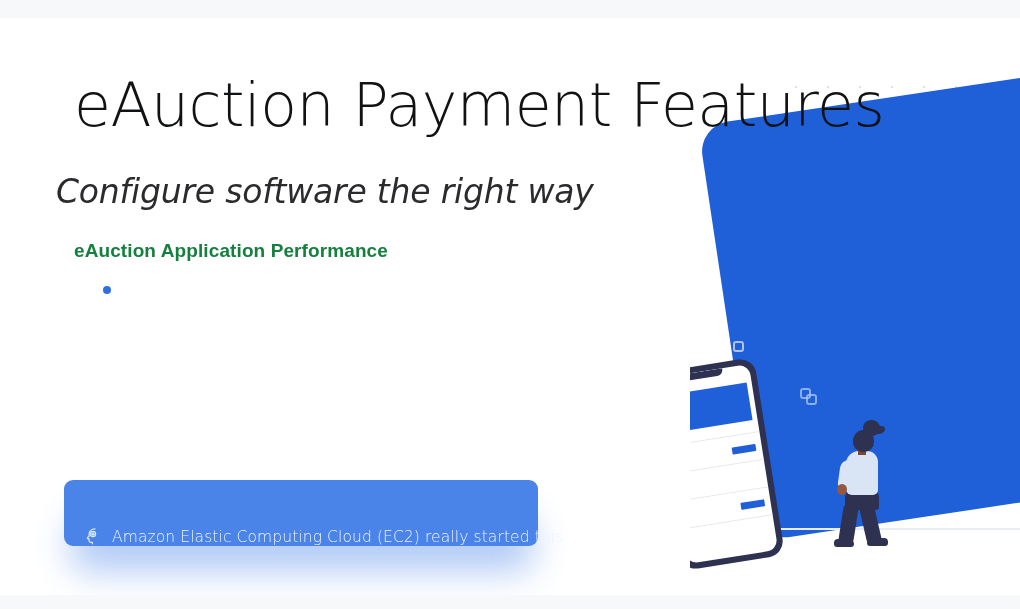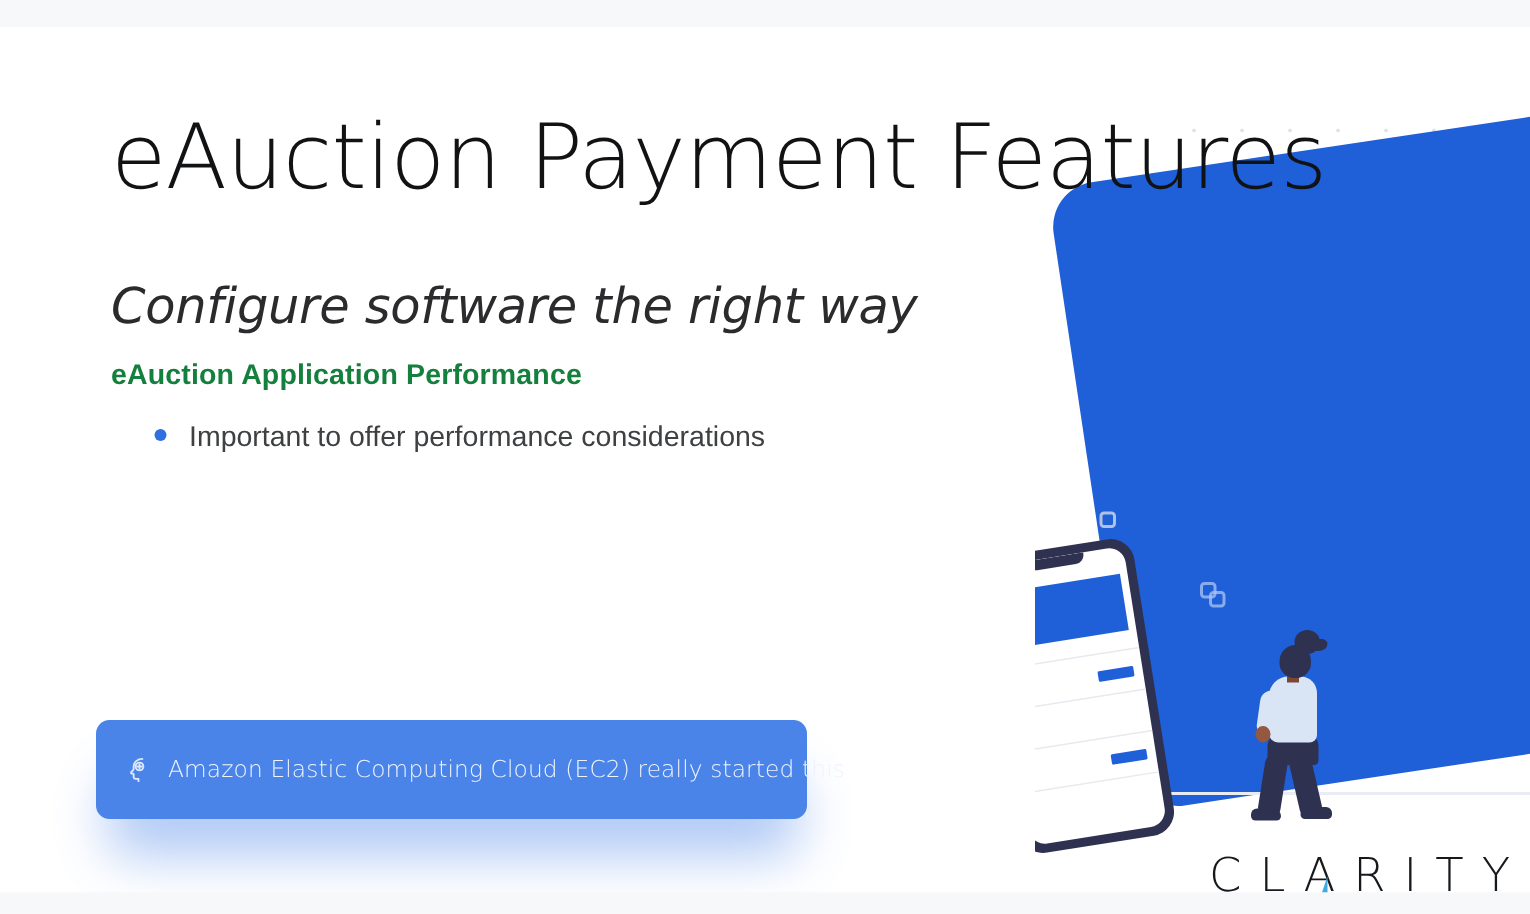--- a/index.html
+++ b/index.html
@@ -164,24 +164,24 @@
   .dup.d2 .a, .dup.d2 .b { border-color: rgba(205,216,235,.9); }
 
   
   .title {
     position: absolute; left: 74px; top: 56px;
     font-family: "DejaVu Sans", sans-serif;
     font-size: 60px; font-weight: 300; letter-spacing: -0.5px;
     color: #111214; line-height: 1.05; white-space: nowrap;
   }
   .subtitle {
-    position: absolute; left: 74px; top: 154px;
+    position: absolute; left: 56px; top: 154px;
     font-family: "DejaVu Sans", sans-serif;
     font-size: 33px; font-weight: 300; font-style: italic;
-    color: #2b2b2e; letter-spacing: -0.2px; white-space: nowrap; margin-top: 12px;
+    color: #2b2b2e; letter-spacing: -0.2px; white-space: nowrap;
   }
   .section-heading {
     position: absolute; left: 74px; top: 222px;
     font-size: 19px; font-weight: bold; color: #15803d;
     letter-spacing: .1px; white-space: nowrap;
   }
   .bullets { position: absolute; left: 98px; top: 262px; width: 440px; }
   .bullet-item {
     position: relative; padding-left: 28px; margin-bottom: 19px;
     font-size: 19px; color: #3f4042; line-height: 1.25;
@@ -193,21 +193,21 @@
 
   
   .callout-shadow {
     position: absolute; left: 72px; top: 500px; width: 460px; height: 52px;
     background: #4a84e8; filter: blur(18px); opacity: .45; border-radius: 12px;
   }
   .callout {
     position: absolute; left: 64px; top: 462px;
     width: 474px; height: 66px;
     background: #4a84e8; border-radius: 9px;
-    display: flex; align-items: center; padding: 0 18px;
+    display: flex; align-items: flex-end; padding: 0 18px;
   }
   .callout-icon { width: 20px; height: 20px; flex: 0 0 20px; margin-right: 10px; }
   .callout-text {
     font-family: "DejaVu Sans", sans-serif;
     font-size: 15.5px; color: #eef3fd; letter-spacing: .1px;
     font-weight: 300; white-space: nowrap;
   }
 
   
   .logo {
@@ -284,41 +284,32 @@
       </div>
     </div>
 
     <div class="title">eAuction Payment Features</div>
     <div class="subtitle">Configure software the right way</div>
     <div class="section-heading">eAuction Application Performance</div>
 
     <div class="bullets">
       <div class="bullet-item">
         <span class="dot"></span>
-        <span>Important to offer performance considerations</span>
       </div>
     </div>
 
     <div class="callout-shadow"></div>
     <div class="callout">
       <span class="callout-icon">
         <svg viewBox="0 0 24 24" width="20" height="20" fill="none" stroke="#dce8fb" stroke-width="1.5" stroke-linecap="round" stroke-linejoin="round">
           <path d="M15.5 3.5c-4 0-7 2.7-7 6.2 0 1.3.4 2.2-.6 3.1l-1.2 1.1c-.5.5-.3 1.2.4 1.3l1.4.3v2.3c0 1 .8 1.7 1.8 1.7h2.1v1.8"></path>
           <circle cx="13.2" cy="9.6" r="3.1"></circle>
           <path d="M13.2 7.8v3.6M11.4 9.6h3.6"></path>
         </svg>
       </span>
       <span class="callout-text">Amazon Elastic Computing Cloud (EC2) really started this</span>
     </div>
 
-    <div class="logo">
-      <span class="logo-text">CL</span>
-      <span class="logo-a-wrap">
-        <span class="logo-text">A</span>
-        <span class="logo-a-accent"></span>
-      </span>
-      <span class="logo-text">RITY</span>
-    </div>
 
   </div>
 
   <div class="chrome-bottom"></div>
 </div>
 
 </body></html>

